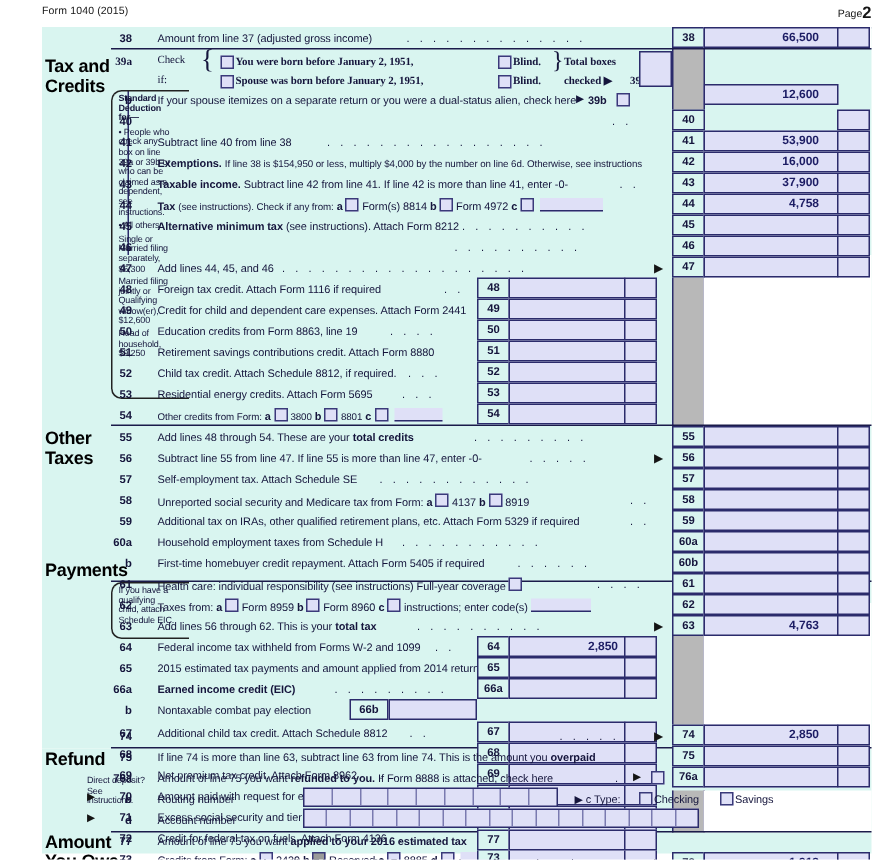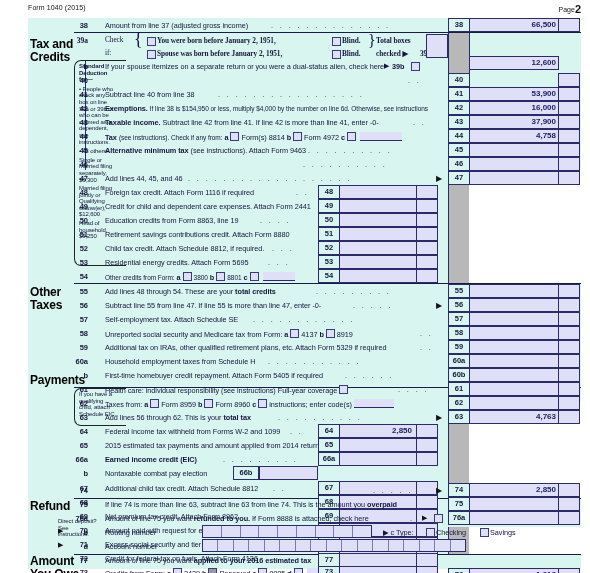--- a/index.html
+++ b/index.html
@@ -38,21 +38,21 @@
   
   .dots{position:absolute;top:3px;font-size:7.3px;color:#15153c;letter-spacing:2.4px;}
 
   
   .mbox{position:absolute;box-sizing:border-box;border:1px solid #2b2b6b;}
   .mnum{position:absolute;width:22px;height:14px;box-sizing:border-box;
         border:1px solid #2b2b6b;background:#d9f5f0;font-size:7.5px;font-weight:bold;
         color:#15153c;text-align:center;line-height:12px;}
   .mamt{position:absolute;width:90px;height:14px;box-sizing:border-box;
         border:1px solid #2b2b6b;background:#dfe0f7;font-size:8px;
-        color:#1c1c64;text-align:right;line-height:12px;padding-right:2px;font-weight:bold;}
+        color:#1c1c64;text-align:right;line-height:12px;padding-right:12px;font-weight:bold;}
   .mcents{position:absolute;width:22px;height:14px;box-sizing:border-box;
         border:1px solid #2b2b6b;background:#dfe0f7;}
 
   
   .grayband{position:absolute;background:#b8b8b8;border-left:1px solid #2b2b6b;
             border-right:1px solid #2b2b6b;}
   .whiteband{position:absolute;background:#ffffff;}
 
   
   .secthead{position:absolute;left:2px;font-size:12px;font-weight:bold;color:#000;
@@ -264,21 +264,21 @@
     <div class="row" style="top:111px;">
       <span class="num numcol">44</span>
       <span class="desc"><b>Tax</b> <span class="sm">(see instructions). Check if any from:</span> <b>a</b><span class="cb"></span><span>Form(s) 8814</span>  <b>b</b><span class="cb"></span><span>Form 4972</span>  <b>c</b><span class="cb"></span><span class="blankline"></span></span>
     </div>
     <div class="mnum" style="left:420px;top:111px;">44</div>
     <div class="mamt" style="left:441px;top:111px;">4,758</div>
     <div class="mcents" style="left:530px;top:111px;"></div>
 
     <div class="row" style="top:125px;">
       <span class="num numcol">45</span>
-      <span class="desc"><b>Alternative minimum tax</b> <span>(see instructions). Attach Form 9463</span></span>
+      <span class="desc"><b>Alternative minimum tax</b> <span>(see instructions). Attach Form 8212</span></span>
       <span class="dots" style="left:280px;">. . . . . . . . . .</span>
     </div>
     <div class="mnum" style="left:420px;top:125px;">45</div>
     <div class="mamt" style="left:441px;top:125px;"></div>
     <div class="mcents" style="left:530px;top:125px;"></div>
 
     <div class="row" style="top:139px;">
       <span class="num numcol">46</span>
       <span class="dots" style="left:275px;">. . . . . . . . . .</span>
     </div>

